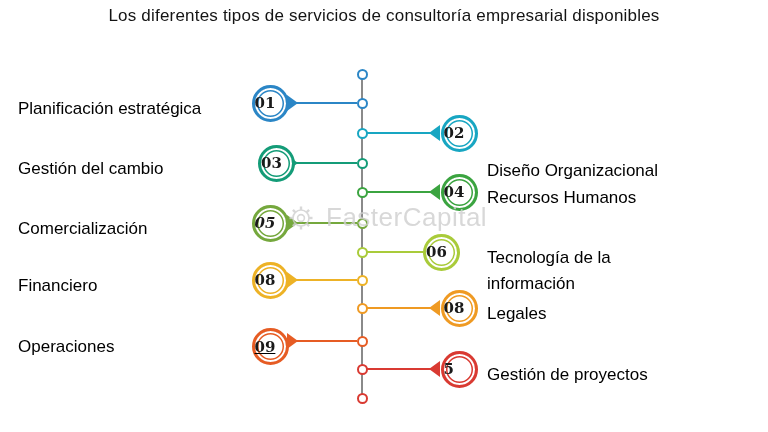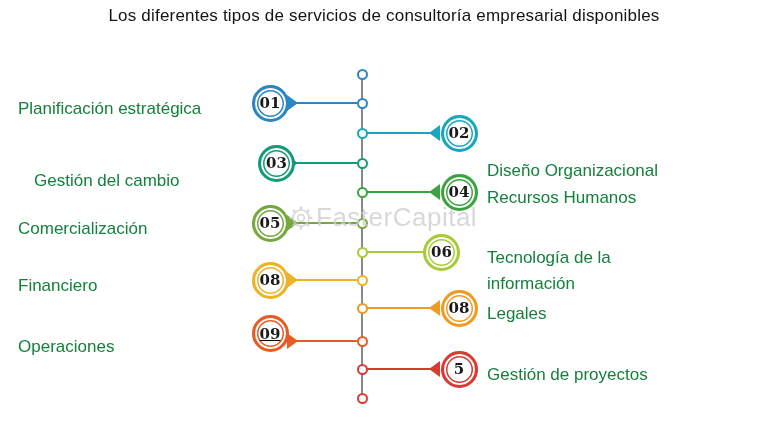--- a/index.html
+++ b/index.html
@@ -21,32 +21,32 @@
   .conn{
     position:absolute;height:2px;z-index:1;
   }
   .arrow{
     position:absolute;width:0;height:0;z-index:2;
     border-top:8px solid transparent;border-bottom:8px solid transparent;
   }
   .badge{
     position:absolute;width:37px;height:37px;border-radius:50%;background:#fff;
     box-sizing:border-box;border:3.5px solid #000;z-index:3;
-    display:flex;align-items:center;justify-content:center;
+    display:flex;align-items:center;justify-content:flex-start;
   }
   .badge span{
     font-family:"DejaVu Serif",serif;font-weight:700;font-size:15px;color:#1a1a1a;
   }
   .label{
-    position:absolute;font-size:17px;line-height:26px;color:#15803d;z-index:2;
+    position:absolute;font-size:17px;line-height:26px;color:#000000;z-index:2;
   }
   .label.left{left:18px;width:222px;text-align:left;}
   .label.right{left:487px;width:205px;text-align:left;}
   .watermark{
-    position:absolute;left:286px;top:202px;display:flex;align-items:center;gap:0;
+    position:absolute;left:286px;top:202px;display:flex;align-items:center;gap:10px;
     z-index:4;opacity:.8;pointer-events:none;
   }
   .watermark .wm-text{
     font-size:26px;color:#cfcfcf;font-weight:400;letter-spacing:.5px;
     font-family:"Liberation Sans",sans-serif;
   }
 </style>
 </head>
 <body>
 
@@ -71,32 +71,32 @@
       <div class="badge" style="left: 440.5px; top: 114.5px; border-color: rgb(24, 166, 194); box-shadow: rgb(255, 255, 255) 0px 0px 0px 2px inset, rgb(24, 166, 194) 0px 0px 0px 3.5px inset;">
         <span>02</span>
       </div>
       <div class="label right" style="top: 126px; margin-top: 32px;">Diseño Organizacional</div>
       <div class="conn" style="top: 162px; left: 294px; width: 63px; background: rgb(20, 156, 120);"></div>
       <div class="arrow" style="top: 155px; left: 287px; border-left: 11px solid rgb(20, 156, 120);"></div>
       <div class="dot" style="left: 356.5px; top: 157.5px; border-color: rgb(20, 156, 120);"></div>
       <div class="badge" style="left: 258px; top: 144.5px; border-color: rgb(20, 156, 120); box-shadow: rgb(255, 255, 255) 0px 0px 0px 2px inset, rgb(20, 156, 120) 0px 0px 0px 3.5px inset;">
         <span>03</span>
       </div>
-      <div class="label left" style="top: 168px; margin-left: 16px;">Gestión del cambio</div>
+      <div class="label left" style="top: 156px;">Gestión del cambio</div>
       <div class="conn" style="top: 191px; left: 366px; width: 67px; background: rgb(59, 164, 64);"></div>
       <div class="arrow" style="top: 184px; left: 429px; border-right: 11px solid rgb(59, 164, 64);"></div>
       <div class="dot" style="left: 356.5px; top: 186.5px; border-color: rgb(59, 164, 64);"></div>
       <div class="badge" style="left: 440.5px; top: 173.5px; border-color: rgb(59, 164, 64); box-shadow: rgb(255, 255, 255) 0px 0px 0px 2px inset, rgb(59, 164, 64) 0px 0px 0px 3.5px inset;">
         <span>04</span>
       </div>
       <div class="label right" style="top: 185px;">Recursos Humanos</div>
       <div class="conn" style="top: 222px; left: 294px; width: 63px; background: rgb(117, 168, 61);"></div>
       <div class="arrow" style="top: 215px; left: 287px; border-left: 11px solid rgb(117, 168, 61);"></div>
       <div class="dot" style="left: 356.5px; top: 217.5px; border-color: rgb(117, 168, 61);"></div>
-      <div class="badge" style="left: 251.5px; top: 204.5px; border-color: rgb(117, 168, 61); box-shadow: rgb(255, 255, 255) 0px 0px 0px 2px inset, rgb(117, 168, 61) 0px 0px 0px 3.5px inset;">
+      <div class="badge" style="left: 251.5px; top: 204.5px; border-color: rgb(117, 168, 61); box-shadow: rgb(255, 255, 255) 0px 0px 0px 2px inset, rgb(117, 168, 61) 0px 0px 0px 3.5px inset; font-style: italic;">
         <span>05</span>
       </div>
       <div class="label left" style="top: 216px;">Comercialización</div>
       <div class="conn" style="top: 251px; left: 366px; width: 67px; background: rgb(169, 203, 58);"></div>
       <div class="arrow" style="top: 244px; left: 429px; border-right: 11px solid rgb(169, 203, 58);"></div>
       <div class="dot" style="left: 356.5px; top: 246.5px; border-color: rgb(169, 203, 58);"></div>
       <div class="badge" style="left: 423px; top: 233.5px; border-color: rgb(169, 203, 58); box-shadow: rgb(255, 255, 255) 0px 0px 0px 2px inset, rgb(169, 203, 58) 0px 0px 0px 3.5px inset;">
         <span>06</span>
       </div>
       <div class="label right" style="top: 245px;">Tecnología de la información</div>
@@ -110,21 +110,21 @@
       <div class="conn" style="top: 307px; left: 366px; width: 67px; background: rgb(239, 154, 35);"></div>
       <div class="arrow" style="top: 300px; left: 429px; border-right: 11px solid rgb(239, 154, 35);"></div>
       <div class="dot" style="left: 356.5px; top: 302.5px; border-color: rgb(239, 154, 35);"></div>
       <div class="badge" style="left: 440.5px; top: 289.5px; border-color: rgb(239, 154, 35); box-shadow: rgb(255, 255, 255) 0px 0px 0px 2px inset, rgb(239, 154, 35) 0px 0px 0px 3.5px inset;">
         <span>08</span>
       </div>
       <div class="label right" style="top: 301px;">Legales</div>
       <div class="conn" style="top: 340px; left: 294px; width: 63px; background: rgb(230, 92, 36);"></div>
       <div class="arrow" style="top: 333px; left: 287px; border-left: 11px solid rgb(230, 92, 36);"></div>
       <div class="dot" style="left: 356.5px; top: 335.5px; border-color: rgb(230, 92, 36);"></div>
-      <div class="badge" style="left: 251.5px; top: 315px; border-color: rgb(230, 92, 36); box-shadow: rgb(255, 255, 255) 0px 0px 0px 2px inset, rgb(230, 92, 36) 0px 0px 0px 3.5px inset; text-decoration: underline;">
+      <div class="badge" style="left: 251.5px; top: 328px; border-color: rgb(230, 92, 36); box-shadow: rgb(255, 255, 255) 0px 0px 0px 2px inset, rgb(230, 92, 36) 0px 0px 0px 3.5px inset; text-decoration: underline;">
         <span>09</span>
       </div>
       <div class="label left" style="top: 334px;">Operaciones</div>
       <div class="conn" style="top: 368px; left: 366px; width: 67px; background: rgb(217, 58, 50);"></div>
       <div class="arrow" style="top: 361px; left: 429px; border-right: 11px solid rgb(217, 58, 50);"></div>
       <div class="dot" style="left: 356.5px; top: 363.5px; border-color: rgb(217, 58, 50);"></div>
       <div class="badge" style="left: 440.5px; top: 350.5px; border-color: rgb(217, 58, 50); box-shadow: rgb(255, 255, 255) 0px 0px 0px 2px inset, rgb(217, 58, 50) 0px 0px 0px 3.5px inset;">
         <span>5</span>
       </div>
       <div class="label right" style="top: 362px;">Gestión de proyectos</div>

